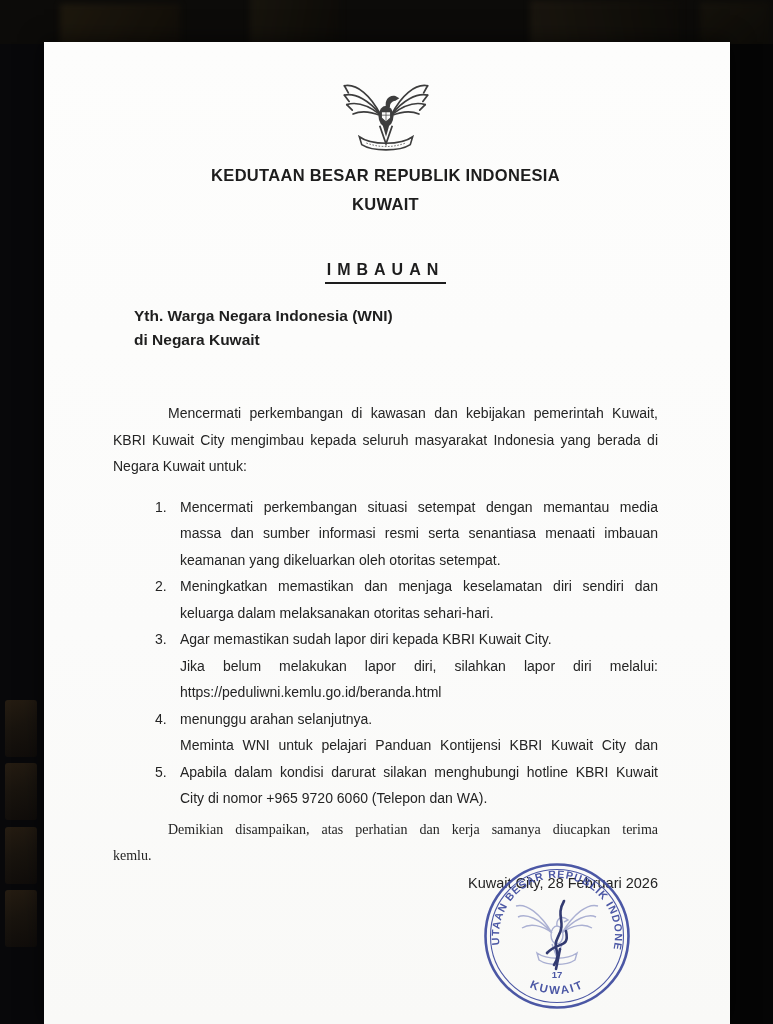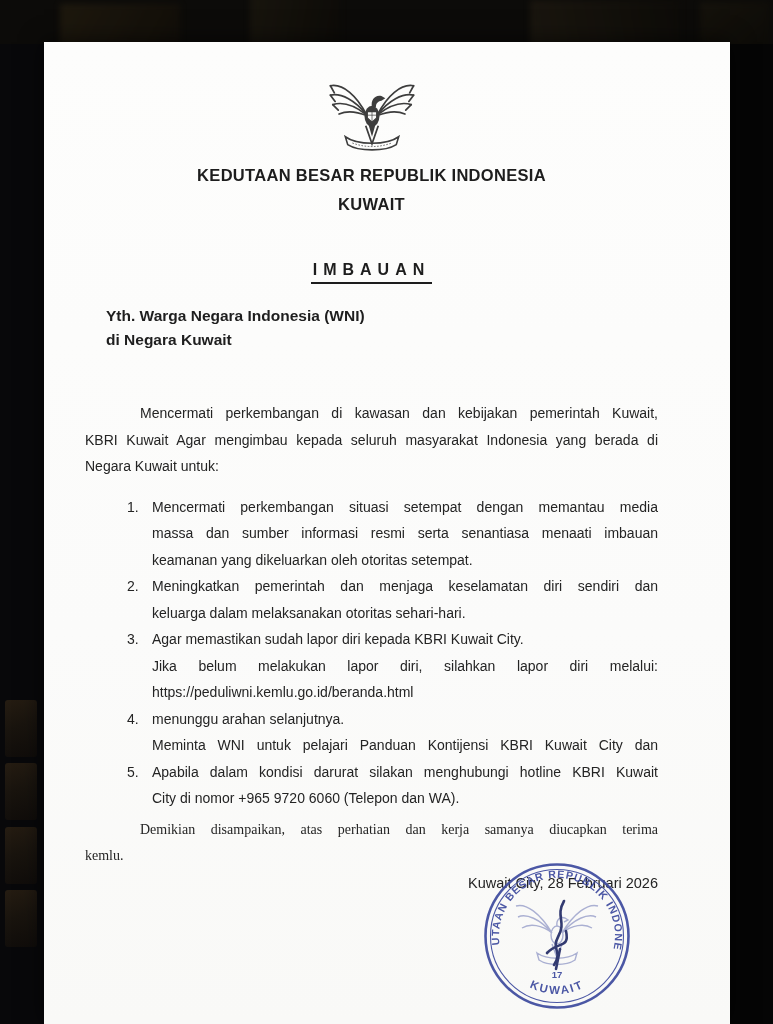--- a/index.html
+++ b/index.html
@@ -23,21 +23,21 @@
            background:linear-gradient(160deg,#43311a 0%, #2a2012 45%, #16100a 100%); }
   .t1 { top:656px; } .t2 { top:719px; } .t3 { top:783px; } .t4 { top:846px; }
   .bg-right { position:absolute; right:0; top:44px; width:44px; height:980px; background:#050505; }
 
   
   .page {
     position:absolute; left:44px; top:42px; width:686px; height:982px;
     background:linear-gradient(180deg,#fdfdfc 0%, #fbfbfa 60%, #f9f9f7 100%);
     box-shadow:0 0 22px rgba(0,0,0,.65);
   }
-  .content { padding:26px 72px 0 41px; }
+  .content { padding:26px 72px 0 69px; }
 
   .emblem-wrap { width:102px; height:88px; margin:2px auto 0; filter:blur(.3px); }
   .org { text-align:center; margin-top:6px; font-weight:700; font-size:16.5px; line-height:23px; letter-spacing:.3px; color:#1d1d1d; }
   .title-wrap { text-align:center; margin-top:45px; }
   .title {
     display:inline-block; font-weight:700; font-size:16px; letter-spacing:6px;
     border-bottom:2.5px solid #1d1d1d; padding:0 2px 3px 2px; color:#1d1d1d;
   }
   .addressee { text-align:center; margin-top:20px; font-weight:700; font-size:15.5px; line-height:24px; color:#1e1e1e;margin-left:21px; }
 
@@ -111,37 +111,37 @@
       <span class="title">IMBAUAN</span>
     </div>
 
     <div class="addressee">
       <span class="ln" style="line-height:24px">Yth. Warga Negara Indonesia (WNI)</span>
       <span class="ln" style="line-height:24px">di Negara Kuwait</span>
     </div>
 
     <div class="body-text opening">
       <span class="ln j ind">Mencermati perkembangan di kawasan dan kebijakan pemerintah Kuwait,</span>
-      <span class="ln j">KBRI Kuwait Agar mengimbau kepada seluruh masyarakat Indonesia yang berada di</span>
+      <span class="ln j">KBRI Kuwait City mengimbau kepada seluruh masyarakat Indonesia yang berada di</span>
       <span class="ln">Negara Kuwait untuk:</span>
     </div>
 
     <ol class="the-list body-text">
       <li>
         <span class="num">1.</span>
         <div class="li-text">
           <span class="ln j">Mencermati perkembangan situasi setempat dengan memantau media</span>
           <span class="ln j">massa dan sumber informasi resmi serta senantiasa menaati imbauan</span>
           <span class="ln">keamanan yang dikeluarkan oleh otoritas setempat.</span>
         </div>
       </li>
       <li>
         <span class="num">2.</span>
         <div class="li-text">
-          <span class="ln j">Meningkatkan pemerintah dan menjaga keselamatan diri sendiri dan</span>
+          <span class="ln j">Meningkatkan memastikan dan menjaga keselamatan diri sendiri dan</span>
           <span class="ln">keluarga dalam melaksanakan otoritas sehari-hari.</span>
         </div>
       </li>
       <li>
         <span class="num">3.</span>
         <div class="li-text">
           <span class="ln">Agar memastikan sudah lapor diri kepada KBRI Kuwait City.</span>
           <span class="ln j">Jika belum melakukan lapor diri, silahkan lapor diri melalui:</span>
           <span class="ln">https://peduliwni.kemlu.go.id/beranda.html</span>
         </div>

